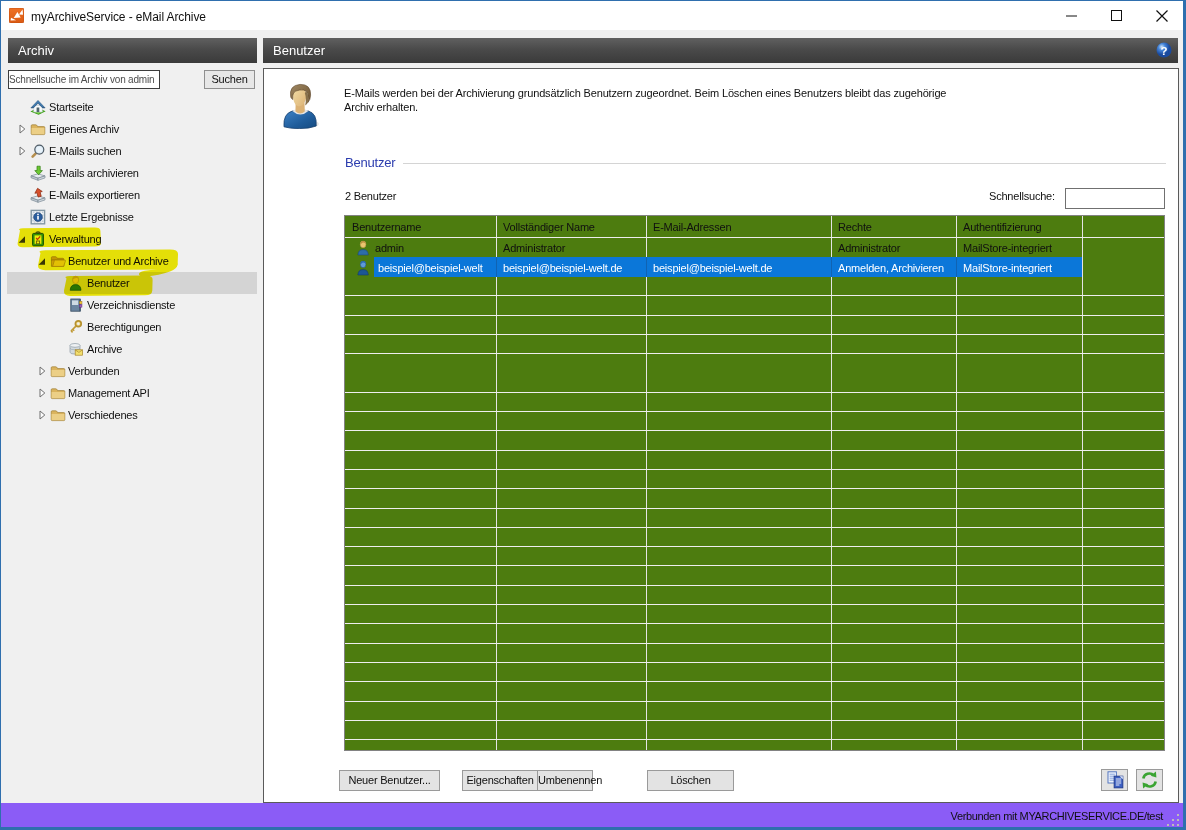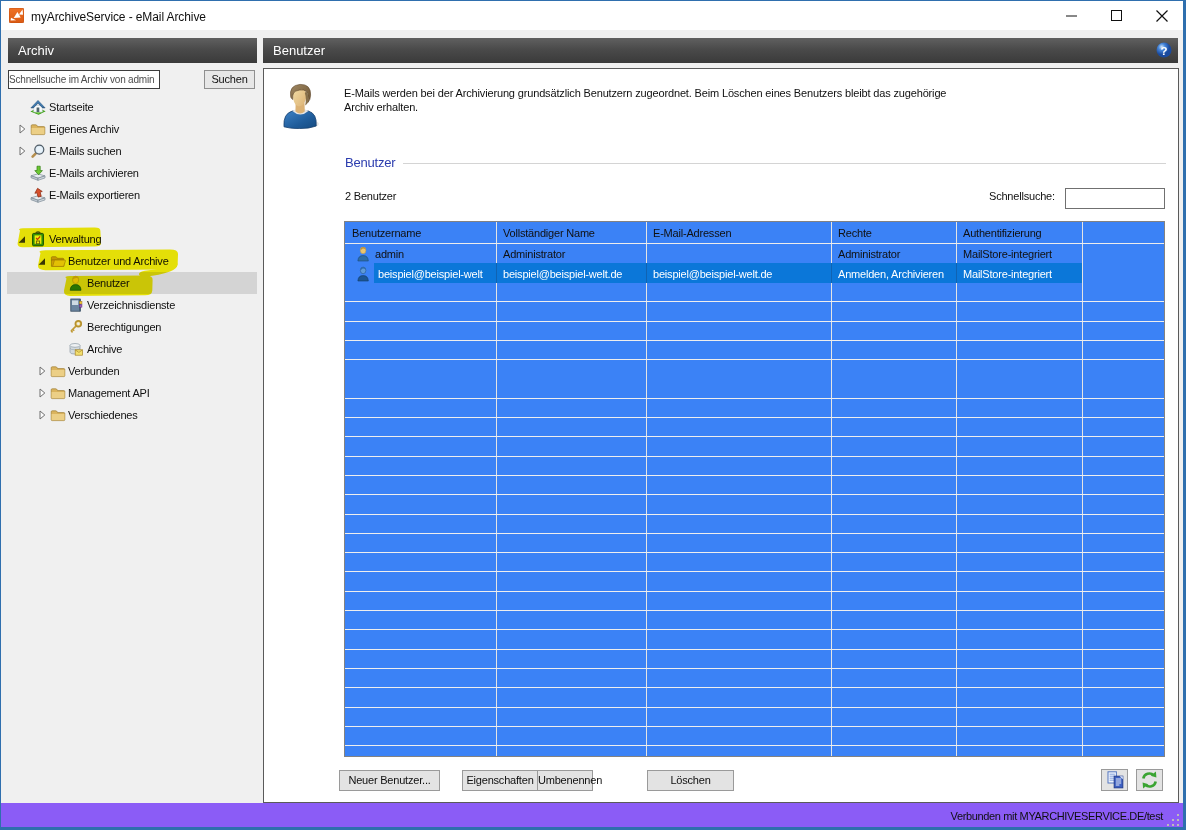--- a/index.html
+++ b/index.html
@@ -26,21 +26,21 @@
 
 #content { position:absolute; left:262px; top:67px; width:916px; height:735px;
   background:#fff; border:1px solid #5a5a5a; }
 #desc { position:absolute; left:80px; top:17px; font-size:11px; letter-spacing:-0.15px; line-height:14px; color:#101010; white-space:nowrap;}
 #sect { position:absolute; left:81px; top:86px; font-size:13px; letter-spacing:-0.2px; color:#2b3cae; }
 #sectline { position:absolute; left:139px; top:94px; width:763px; height:1px; background:#d4d4d4; }
 #nben { position:absolute; left:81px; top:121px; }
 #qslabel { position:absolute; left:725px; top:121px; }
 #qsinput { position:absolute; left:801px; top:119px; width:100px; height:21px; background:#fff; border:1px solid #707070; }
 
-#tbl { position:absolute; left:80px; top:152px; width:821px; height:536px; border:1px solid #828282; background:#3b82f6;text-align:center; }
+#tbl { position:absolute; left:80px; top:146px; width:821px; height:536px; border:1px solid #828282; background:#4d7c0f;text-align:center; }
 .vline { position:absolute; top:0; bottom:0; width:1px; background:#e4e4e4; }
 #gridlines { position:absolute; left:0; right:0; top:61px; bottom:0;
   background:repeating-linear-gradient(to bottom, rgba(0,0,0,0) 0 18.3px, #eeeeee 18.3px 19.3px); }
 .th { position:absolute; top:5px; }
 #hline { position:absolute; left:0; right:0; top:21px; height:1px; background:#ededed; }
 .td { position:absolute; white-space:nowrap; }
 #selrow { position:absolute; left:29px; top:41px; width:708px; height:20px; background:#0b77d9; }
 .selsep { position:absolute; top:41px; width:1px; height:20px; background:#1063b2; z-index:2;}
 .tdw { color:#fff; z-index:2; }
 .btn { position:absolute; top:701px; height:21px; background:#e3e3e3; border:1px solid #9a9a9a;
@@ -148,20 +148,30 @@
     <svg class="ticon" style="left:29px" width="16" height="16" viewBox="0 0 16 16">
       <path d="M1 10.8 L7.8 8.9 L15 10.9 L8 13.2 Z" fill="#e7ecf0" stroke="#7a8894" stroke-width="0.7"></path>
       <path d="M1 10.8 L1 12.7 L8 15.3 L8 13.2 Z" fill="#c3ccd4" stroke="#7a8894" stroke-width="0.7"></path>
       <path d="M15 10.9 L15 12.9 L8 15.3 L8 13.2 Z" fill="#d4dbe1" stroke="#7a8894" stroke-width="0.7"></path>
       <g transform="rotate(-14 8.6 5.5)">
           <path d="M7 9.8 L10.2 9.8 L10.2 5.4 L12.4 5.4 L8.6 1.2 L4.8 5.4 L7 5.4 Z" fill="#d8502c" stroke="#8e2c12" stroke-width="0.7"></path>
         </g>
     </svg>
     <div class="tlabel" style="left:48px">E-Mails exportieren</div>
   </div>
+  <div class="trow" style="top:205px">
+    <svg class="ticon" style="left:29px" width="16" height="16" viewBox="0 0 16 16">
+      <rect x="1.2" y="1.4" width="13.4" height="13.4" fill="#eef1f4" stroke="#8296a4" stroke-width="1.4"></rect>
+      <rect x="3" y="3.2" width="9.8" height="9.8" fill="none" stroke="#aebecb" stroke-width="1" stroke-dasharray="1.6 1.4"></rect>
+      <circle cx="8" cy="8.1" r="4.4" fill="#2a5d9e" stroke="#1c3f6e" stroke-width="0.6"></circle>
+      <rect x="7.2" y="7" width="1.6" height="3.6" fill="#fff"></rect>
+      <rect x="7.2" y="4.7" width="1.6" height="1.5" fill="#fff"></rect>
+    </svg>
+    <div class="tlabel" style="left:48px">Letzte Ergebnisse</div>
+  </div>
   <div class="trow" style="top:227px">
     <svg class="texp" style="left:16px" width="10" height="10" viewBox="0 0 10 10">
         <path d="M8 2.2 L8 8.8 L1.6 8.8 Z" fill="#3c3c3c"></path>
       </svg>
     <svg class="ticon" style="left:29px" width="16" height="16" viewBox="0 0 16 16">
       <rect x="2.6" y="2.4" width="10.8" height="12.4" rx="1" fill="#37a137" stroke="#155515" stroke-width="1"></rect>
       <rect x="4.6" y="4.4" width="6.8" height="8.4" fill="#fcfcf0"></rect>
       <path d="M5.8 2.9 Q5.8 1 8 1 Q10.2 1 10.2 2.9" stroke="#4a5a30" fill="none" stroke-width="1.3"></path>
       <path d="M6.2 7 L7.5 8.6 L10.2 5.4" stroke="#cc3a10" stroke-width="1.3" fill="none"></path>
       <rect x="6.4" y="10" width="3.2" height="2.8" fill="none" stroke="#6a6a4a" stroke-width="0.9"></rect>

